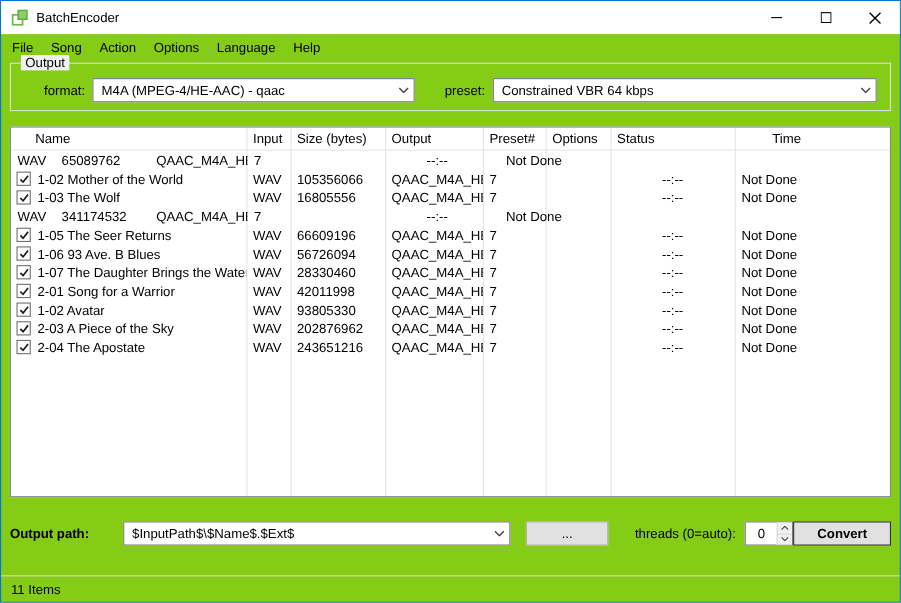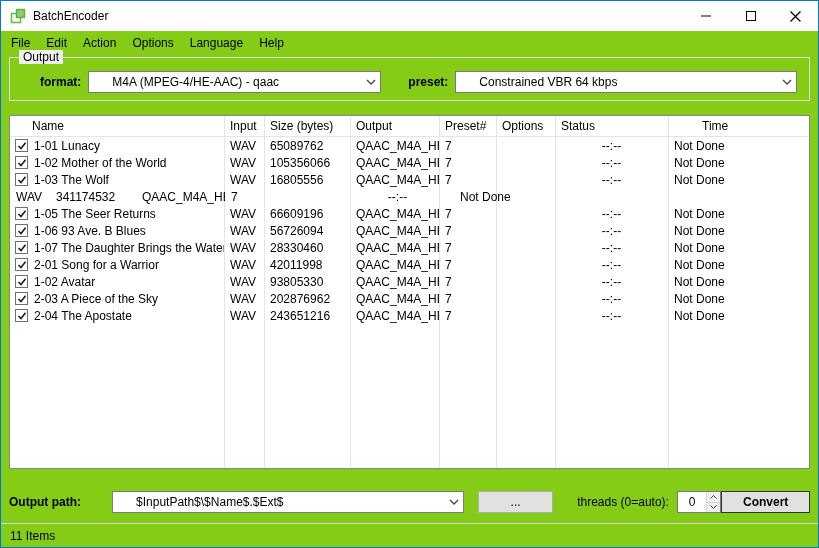--- a/index.html
+++ b/index.html
@@ -20,26 +20,26 @@
   .title-text { margin-left: 7px; }
   .win-controls { margin-left: auto; display: flex; align-self: stretch; }
   .win-btn { width: 45px; display: flex; align-items: center; justify-content: center; }
   
   .menubar { flex: 0 0 24px; display: flex; align-items: center; padding-left: 2px; }
   .menu-item { padding: 4px 8px; }
   
   .groupbox { flex: 0 0 44px; margin: 2px 8px 0; border: 1px solid #dcdcdc; position: relative; }
   .groupbox-title { position: absolute; top: -8px; left: 9px; background: #f0f0f0; padding: 0 4px; }
   .group-row { display: flex; align-items: center; height: 100%; padding: 5px 12px 0 30px; }
-  .fmt-label, .preset-label { font-weight: bold; margin-right: 7px; white-space: nowrap; }
+  .fmt-label, .preset-label { font-weight: normal; margin-right: 7px; white-space: nowrap; }
   .preset-label { margin-left: 27px; }
   .combo { height: 22px; border: 1px solid #7a7a7a; background: #fff; display: flex; align-items: center; padding-left: 7px; }
   .combo-format { width: 293px; }
   .combo-preset { flex: 1; }
-  .combo-text { white-space: nowrap; overflow: hidden; margin-left: 16px; }
+  .combo-text { white-space: nowrap; overflow: hidden; }
   .combo-arrow { margin-left: auto; flex: 0 0 18px; display: flex; align-items: center; justify-content: center; }
   
   .table-wrap { flex: 1; margin: 14px 8px 16px; border: 1px solid #828790; background: #fff; position: relative; overflow: hidden; }
   .vline { position: absolute; top: 0; bottom: 0; width: 1px; background: #e5e5e5; }
   .thead { display: flex; height: 21px; border-bottom: 1px solid #e5e5e5; position: relative; }
   .th { display: flex; align-items: center; padding-left: 6px; white-space: nowrap; overflow: hidden; }
   .th.c0 { padding-left: 22px; }
   .tbody { position: relative; }
   .trow { display: flex; height: 17px; align-items: center; }
   .cell { display: flex; align-items: center; padding-left: 6px; overflow: hidden; white-space: nowrap; height: 100%; }
@@ -59,21 +59,21 @@
   .btn-browse { width: 78px; margin-left: 14px; }
   .lbl-threads { margin-left: 24px; margin-right: 8px; white-space: nowrap; }
   .spin { width: 46px; height: 22px; border: 1px solid #7a7a7a; background: #fff; display: flex; }
   .spin-value { flex: 1; display: flex; align-items: center; justify-content: center; }
   .spin-btns { flex: 0 0 14px; display: flex; flex-direction: column; }
   .spin-btn { flex: 1; background: #f0f0f0; border-left: 1px solid #d9d9d9;
     display: flex; align-items: center; justify-content: center; }
   .spin-btn + .spin-btn { border-top: 1px solid #d9d9d9; }
   .btn-convert { margin-left: auto; width: 92px; font-weight: bold; border: 1px solid #333; }
   
-  .statusbar { flex: 0 0 24px; margin-top: 9px; border-top: 1px solid #d7d7d7;
+  .statusbar { flex: 0 0 24px; margin-top: 26px; border-top: 1px solid #d7d7d7;
     display: flex; align-items: center; padding-left: 9px; }
 </style>
 </head>
 <body>
 
 <div class="window">
 
   <div class="titlebar">
     <span class="app-icon">
       <svg width="16" height="16" viewBox="0 0 16 16">
@@ -96,21 +96,21 @@
       <div class="win-btn">
         <svg width="11" height="11" viewBox="0 0 10 10">
             <path d="M0.5 0.5 L9.5 9.5 M9.5 0.5 L0.5 9.5" stroke="#000" stroke-width="1.1"></path>
           </svg>
       </div>
     </div>
   </div>
 
   <div class="menubar">
     <span class="menu-item">File</span>
-    <span class="menu-item">Edit</span>
+    <span class="menu-item">Song</span>
     <span class="menu-item">Action</span>
     <span class="menu-item">Options</span>
     <span class="menu-item">Language</span>
     <span class="menu-item">Help</span>
   </div>
 
   <div class="groupbox">
     <span class="groupbox-title">Output</span>
     <div class="group-row">
       <span class="fmt-label">format:</span>
@@ -147,28 +147,20 @@
         <div class="th c1">Input</div>
         <div class="th c2">Size (bytes)</div>
         <div class="th c3">Output</div>
         <div class="th c4">Preset#</div>
         <div class="th c5">Options</div>
         <div class="th c7">Status</div>
         <div class="th c6">Time</div>
       </div>
     <div class="tbody">
         <div class="trow">
-          <div class="cell c0">
-            <span class="checkbox">
-              <svg width="10" height="10" viewBox="0 0 10 10">
-                <path d="M1.5 5 L4 7.5 L8.5 1.8" fill="none" stroke="#1a1a1a" stroke-width="1.5"></path>
-              </svg>
-            </span>
-            <span class="row-name">1-01 Lunacy</span>
-          </div>
           <div class="cell c1">WAV</div>
           <div class="cell c2">65089762</div>
           <div class="cell c3">QAAC_M4A_HE</div>
           <div class="cell c4">7</div>
           <div class="cell c5"></div>
           <div class="cell c6">--:--</div>
           <div class="cell c7">Not Done</div>
         </div>
         <div class="trow">
           <div class="cell c0">

